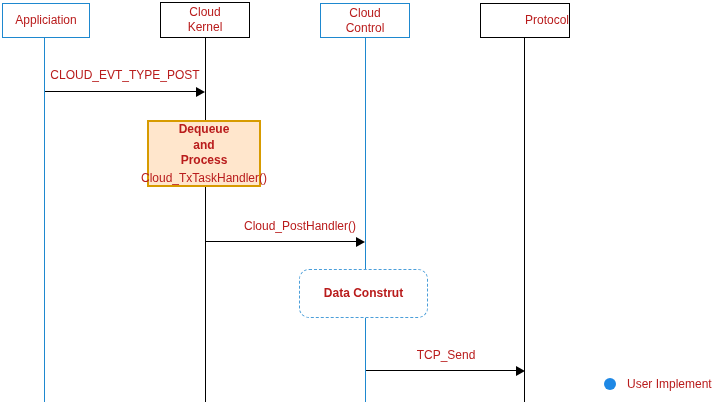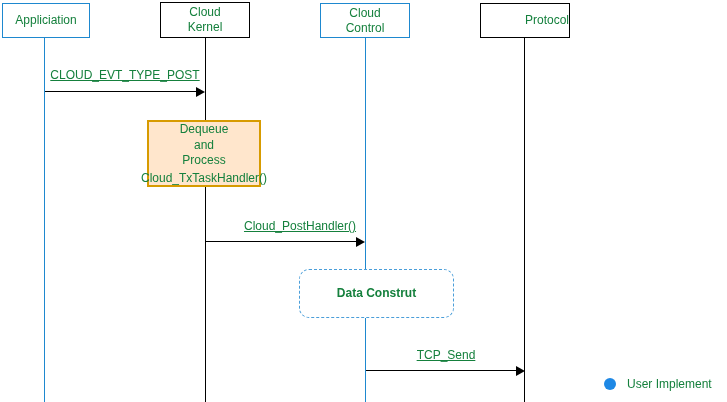--- a/index.html
+++ b/index.html
@@ -3,21 +3,21 @@
 <meta charset="utf-8">
 <style>
   html, body { margin: 0; padding: 0; background: #ffffff; }
   #canvas {
     position: relative;
     width: 727px;
     height: 402px;
     background: #ffffff;
     font-family: "Liberation Sans", sans-serif;
     font-size: 12px;
-    color: #15803d;
+    color: #b91c1c;
     overflow: hidden;
   }
   
   .actor {
     position: absolute;
     background: #ffffff;
     display: flex;
     align-items: center;
     justify-content: center;
     text-align: center;
@@ -61,21 +61,20 @@
     border-top: 5px solid transparent;
     border-bottom: 5px solid transparent;
     border-left: 9px solid #000000;
     z-index: 1;
   }
   .msg-label {
     position: absolute;
     text-align: center;
     white-space: nowrap;
     z-index: 2;
-    text-decoration: underline;
   }
   .msg1-line  { left: 45px;  top: 91px;  width: 152px; }
   .msg1-head  { left: 196px; top: 87px; }
   .msg1-label { left: 45px;  top: 68px;  width: 160px; }
   .msg2-line  { left: 206px; top: 241px; width: 151px; }
   .msg2-head  { left: 356px; top: 237px; }
   .msg2-label { left: 220px; top: 219px; width: 160px; }
   .msg3-line  { left: 366px; top: 370px; width: 150px; }
   .msg3-head  { left: 516px; top: 366px; }
   .msg3-label { left: 366px; top: 348px; width: 160px; }
@@ -89,34 +88,34 @@
     border: 2px solid #d79b00;
     z-index: 2;
     display: flex;
     flex-direction: column;
     align-items: center;
     justify-content: center;
     text-align: center;
     box-sizing: border-box;
   }
   .process-title {
-    font-weight: normal;
+    font-weight: bold;
     white-space: pre-line;
     line-height: 1.3;
   }
   .process-subtitle {
     margin-top: 2px;
     white-space: nowrap;
   }
 
   
   .construct-box {
     position: absolute;
     left: 299px; top: 269px;
-    width: 155px; height: 49px;
+    width: 129px; height: 49px;
     background: #ffffff;
     border: 1px dashed #4a9ed9;
     border-radius: 10px;
     z-index: 2;
     display: flex;
     flex-direction: row;
     align-items: center;
     justify-content: center;
     text-align: center;
     box-sizing: border-box;

